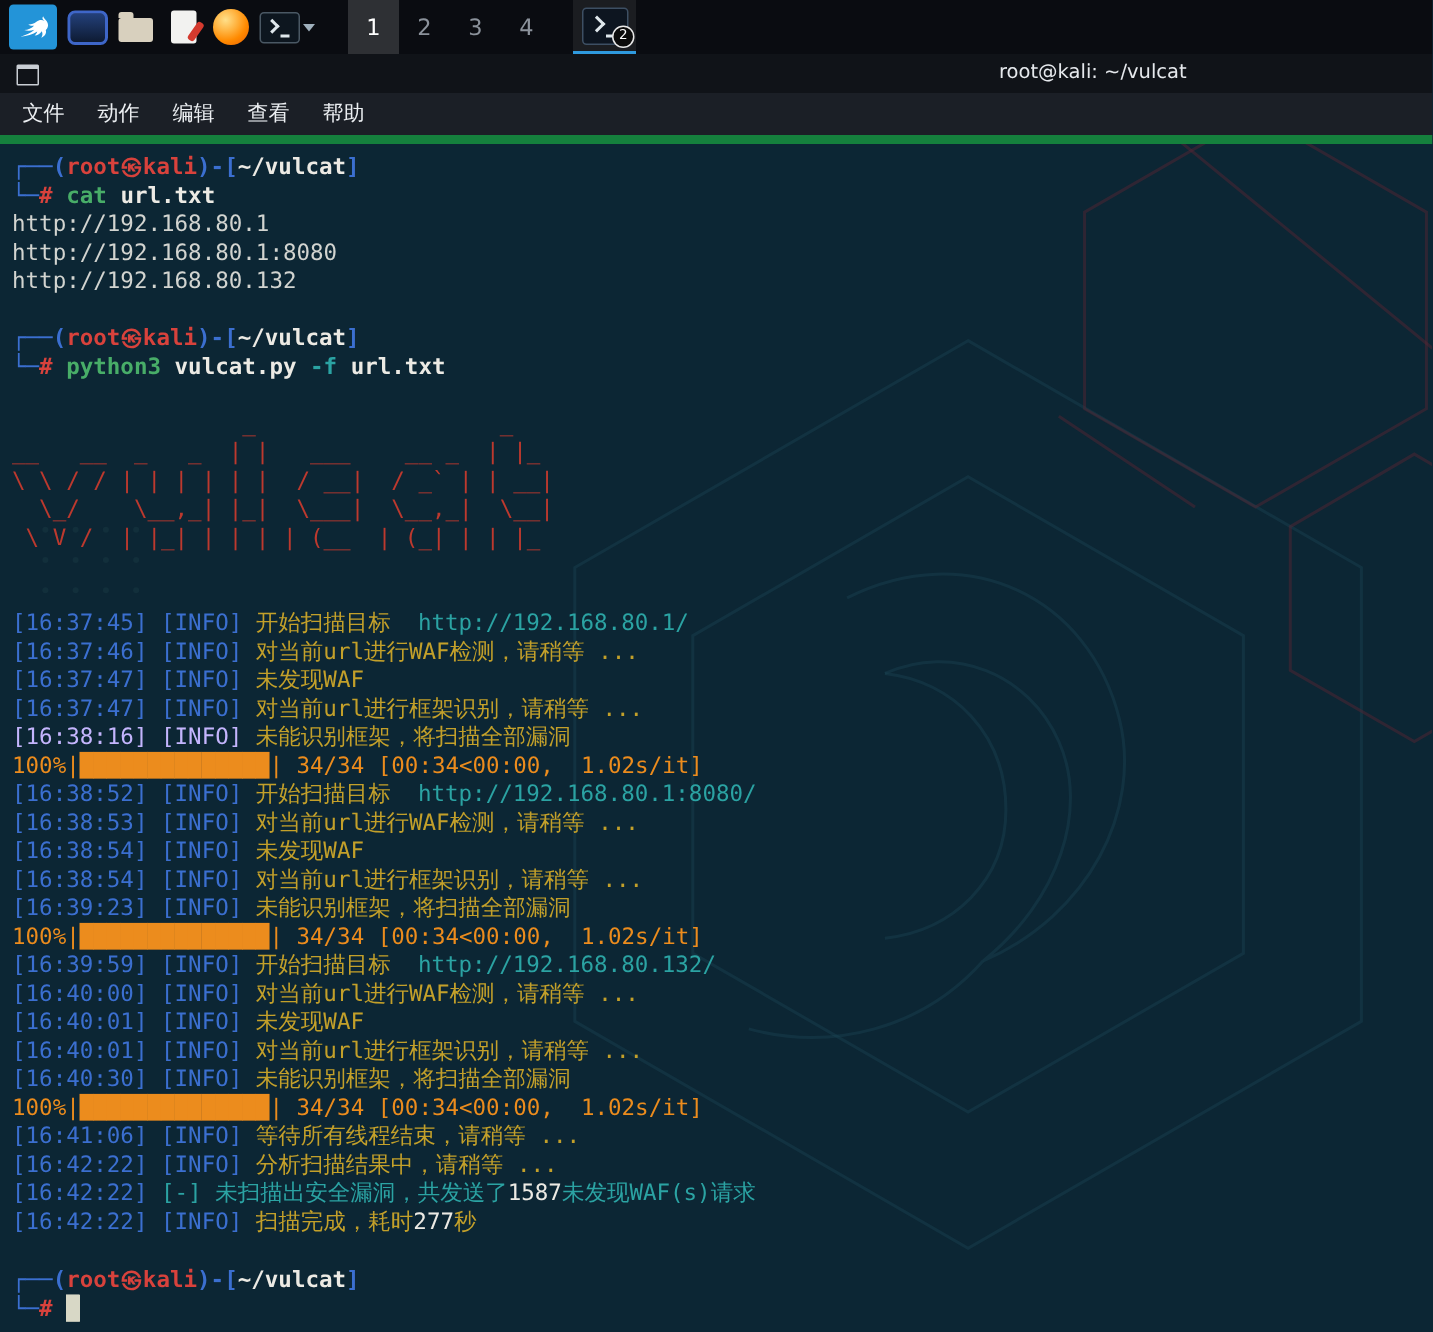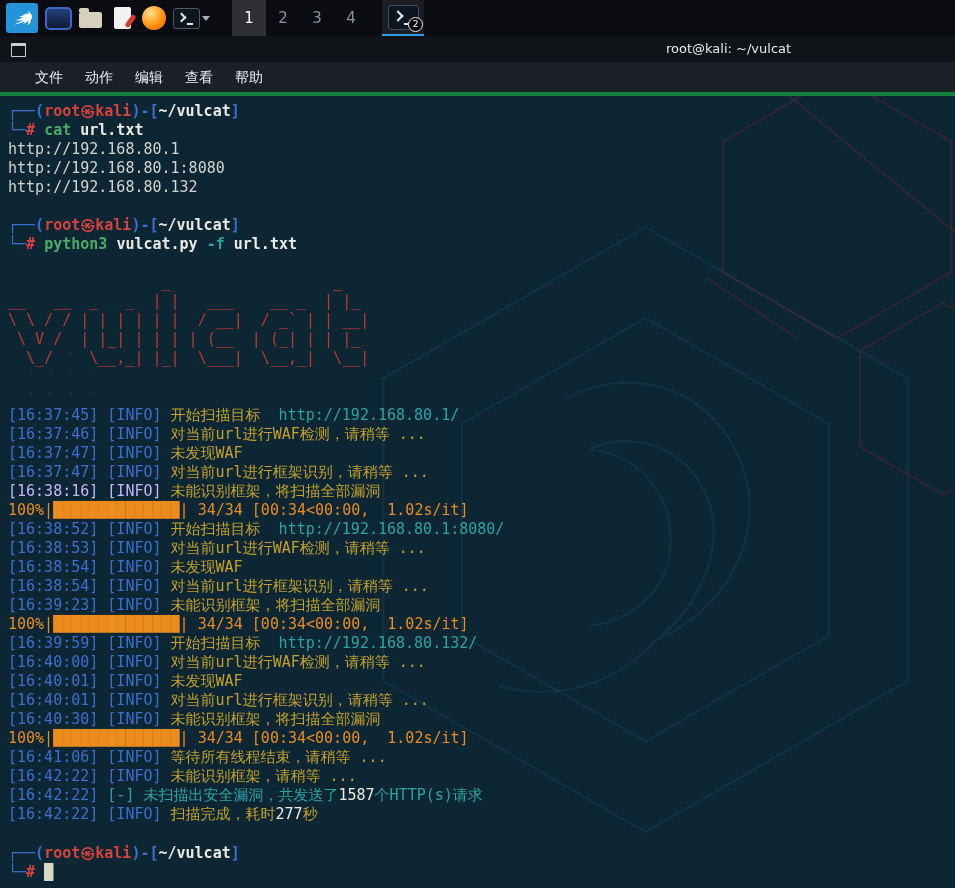--- a/index.html
+++ b/index.html
@@ -27,21 +27,21 @@
   .icon-term-big::before{content:'';position:absolute;left:5px;top:6px;width:6px;height:6px;border-right:2px solid #dfe7ec;border-bottom:2px solid #dfe7ec;transform:rotate(-45deg);}
   .icon-term-big::after{content:'';position:absolute;left:15px;bottom:4px;width:7px;height:2px;background:#dfe7ec;}
   .badge{position:absolute;right:1px;bottom:2px;width:13px;height:13px;border-radius:50%;background:#0b0b0b;border:1px solid #e8e8e8;color:#ffffff;font-size:9px;line-height:13px;text-align:center;font-family:"DejaVu Sans","Liberation Sans",sans-serif;}
 
   
   .titlebar{position:relative;height:26px;background:#101318;display:flex;align-items:center;}
   .win-ic{position:absolute;left:11px;top:7px;width:13px;height:10px;border:1px solid #c9ced4;border-top:3px solid #c9ced4;border-radius:1px;}
   .title{position:absolute;left:666px;top:5px;color:#e6e9ed;font-family:"DejaVu Sans","Liberation Sans",sans-serif;font-size:13px;}
 
   
-  .menubar{height:34px;background:#1b1f26;display:flex;align-items:center;padding-left:24px;border-bottom:4px solid #15803d;box-sizing:border-box;}
+  .menubar{height:34px;background:#1b1f26;display:flex;align-items:center;padding-left:4px;border-bottom:6px solid #15803d;box-sizing:border-box;}
   .menu-item{padding:0 11px;color:#eceff2;font-family:"DejaVu Sans","Liberation Sans",sans-serif;font-size:14px;line-height:34px;cursor:pointer;}
 
   
   .terminal{position:relative;height:792px;box-sizing:border-box;padding:6px 0 0 8px;background:#0c2634;overflow:hidden;}
   .wm{position:absolute;inset:0;z-index:0;pointer-events:none;}
   .term-out{position:relative;z-index:1;}
   .tl{white-space:pre;font-size:15px;line-height:19px;min-height:19px;}
 </style>
 </head>
 <body>
@@ -129,22 +129,22 @@
       <div class="tl"><span style="color: rgb(210, 212, 208);">http://192.168.80.1</span></div>
       <div class="tl"><span style="color: rgb(210, 212, 208);">http://192.168.80.1:8080</span></div>
       <div class="tl"><span style="color: rgb(210, 212, 208);">http://192.168.80.132</span></div>
       <div class="tl"> </div>
       <div class="tl"><span style="color: rgb(59, 111, 208); font-weight: bold;">┌──(</span><span style="color: rgb(216, 66, 60); font-weight: bold;">root㉿kali</span><span style="color: rgb(59, 111, 208); font-weight: bold;">)-[</span><span style="color: rgb(236, 234, 228); font-weight: bold;">~/vulcat</span><span style="color: rgb(59, 111, 208); font-weight: bold;">]</span></div>
       <div class="tl"><span style="color: rgb(59, 111, 208); font-weight: bold;">└─</span><span style="color: rgb(216, 66, 60); font-weight: bold;"># </span><span style="color: rgb(72, 173, 104); font-weight: bold;">python3 </span><span style="color: rgb(236, 234, 228); font-weight: bold;">vulcat.py</span><span style="color: rgb(43, 163, 163); font-weight: bold;"> -f</span><span style="color: rgb(236, 234, 228); font-weight: bold;"> url.txt</span></div>
       <div class="tl"> </div>
       <div class="tl"><span style="color: rgb(189, 57, 46);">                 _                  _   </span></div>
       <div class="tl"><span style="color: rgb(189, 57, 46);">__   __  _   _  | |   ___    __ _  | |_ </span></div>
       <div class="tl"><span style="color: rgb(189, 57, 46);">\ \ / / | | | | | |  / __|  / _` | | __|</span></div>
+      <div class="tl"><span style="color: rgb(189, 57, 46);">  \_/    \__,_| |_|  \___|  \__,_|  \__|</span></div>
       <div class="tl"><span style="color: rgb(189, 57, 46);"> \ V /  | |_| | | | | (__  | (_| | | |_ </span></div>
-      <div class="tl"><span style="color: rgb(189, 57, 46);">  \_/    \__,_| |_|  \___|  \__,_|  \__|</span></div>
       <div class="tl"> </div>
       <div class="tl"> </div>
       <div class="tl"><span style="color: rgb(59, 111, 208);">[16:37:45] [INFO] </span><span style="color: rgb(195, 160, 42);">开始扫描目标 </span><span style="color: rgb(43, 163, 163); text-align: right;"> http://192.168.80.1/</span></div>
       <div class="tl"><span style="color: rgb(59, 111, 208);">[16:37:46] [INFO] </span><span style="color: rgb(195, 160, 42);">对当前url进行WAF检测，请稍等 ...</span></div>
       <div class="tl"><span style="color: rgb(59, 111, 208);">[16:37:47] [INFO] </span><span style="color: rgb(195, 160, 42);">未发现WAF</span></div>
       <div class="tl"><span style="color: rgb(59, 111, 208);">[16:37:47] [INFO] </span><span style="color: rgb(195, 160, 42);">对当前url进行框架识别，请稍等 ...</span></div>
       <div class="tl"><span style="color: #c4b5fd;">[16:38:16] [INFO] </span><span style="color: rgb(195, 160, 42);">未能识别框架，将扫描全部漏洞</span></div>
       <div class="tl"><span style="color: rgb(236, 140, 29);">100%|██████████████| 34/34 [00:34&lt;00:00,  1.02s/it]</span></div>
       <div class="tl"><span style="color: rgb(59, 111, 208);">[16:38:52] [INFO] </span><span style="color: rgb(195, 160, 42);">开始扫描目标 </span><span style="color: rgb(43, 163, 163);"> http://192.168.80.1:8080/</span></div>
       <div class="tl"><span style="color: rgb(59, 111, 208);">[16:38:53] [INFO] </span><span style="color: rgb(195, 160, 42);">对当前url进行WAF检测，请稍等 ...</span></div>
@@ -152,20 +152,20 @@
       <div class="tl"><span style="color: rgb(59, 111, 208);">[16:38:54] [INFO] </span><span style="color: rgb(195, 160, 42);">对当前url进行框架识别，请稍等 ...</span></div>
       <div class="tl"><span style="color: rgb(59, 111, 208);">[16:39:23] [INFO] </span><span style="color: rgb(195, 160, 42);">未能识别框架，将扫描全部漏洞</span></div>
       <div class="tl"><span style="color: rgb(236, 140, 29);">100%|██████████████| 34/34 [00:34&lt;00:00,  1.02s/it]</span></div>
       <div class="tl"><span style="color: rgb(59, 111, 208);">[16:39:59] [INFO] </span><span style="color: rgb(195, 160, 42);">开始扫描目标 </span><span style="color: rgb(43, 163, 163);"> http://192.168.80.132/</span></div>
       <div class="tl"><span style="color: rgb(59, 111, 208); margin-top: 42px;">[16:40:00] [INFO] </span><span style="color: rgb(195, 160, 42);">对当前url进行WAF检测，请稍等 ...</span></div>
       <div class="tl"><span style="color: rgb(59, 111, 208);">[16:40:01] [INFO] </span><span style="color: rgb(195, 160, 42);">未发现WAF</span></div>
       <div class="tl"><span style="color: rgb(59, 111, 208);">[16:40:01] [INFO] </span><span style="color: rgb(195, 160, 42);">对当前url进行框架识别，请稍等 ...</span></div>
       <div class="tl"><span style="color: rgb(59, 111, 208);">[16:40:30] [INFO] </span><span style="color: rgb(195, 160, 42);">未能识别框架，将扫描全部漏洞</span></div>
       <div class="tl"><span style="color: rgb(236, 140, 29);">100%|██████████████| 34/34 [00:34&lt;00:00,  1.02s/it]</span></div>
       <div class="tl"><span style="color: rgb(59, 111, 208);">[16:41:06] [INFO] </span><span style="color: rgb(195, 160, 42);">等待所有线程结束，请稍等 ...</span></div>
-      <div class="tl"><span style="color: rgb(59, 111, 208);">[16:42:22] [INFO] </span><span style="color: rgb(195, 160, 42);">未能识别框架，请稍等 ...</span></div>
-      <div class="tl"><span style="color: rgb(59, 111, 208);">[16:42:22] </span><span style="color: rgb(43, 163, 163);">[-] 未扫描出安全漏洞，共发送了</span><span style="color: rgb(236, 234, 228);">1587</span><span style="color: rgb(43, 163, 163);">个HTTP(s)请求</span></div>
+      <div class="tl"><span style="color: rgb(59, 111, 208);">[16:42:22] [INFO] </span><span style="color: rgb(195, 160, 42);">分析扫描结果中，请稍等 ...</span></div>
+      <div class="tl"><span style="color: rgb(59, 111, 208);">[16:42:22] </span><span style="color: rgb(43, 163, 163);">[-] 未扫描出安全漏洞，共发送了</span><span style="color: rgb(236, 234, 228);">1587</span><span style="color: rgb(43, 163, 163);">未发现WAF(s)请求</span></div>
       <div class="tl"><span style="color: rgb(59, 111, 208);">[16:42:22] [INFO] </span><span style="color: rgb(195, 160, 42); font-family: Liberation Mono, monospace;">扫描完成，耗时</span><span style="color: rgb(236, 234, 228);">277</span><span style="color: rgb(195, 160, 42);">秒</span></div>
       <div class="tl"> </div>
       <div class="tl"><span style="color: rgb(59, 111, 208); font-weight: bold;">┌──(</span><span style="color: rgb(216, 66, 60); font-weight: bold;">root㉿kali</span><span style="color: rgb(59, 111, 208); font-weight: bold;">)-[</span><span style="color: rgb(236, 234, 228); font-weight: bold;">~/vulcat</span><span style="color: rgb(59, 111, 208); font-weight: bold;">]</span></div>
       <div class="tl"><span style="color: rgb(59, 111, 208); font-weight: bold;">└─</span><span style="color: rgb(216, 66, 60); font-weight: bold;"># </span><span style="color: rgb(216, 216, 198); background: rgb(216, 216, 198);">█</span></div>
     </div>
 </div>
 
 </body></html>

